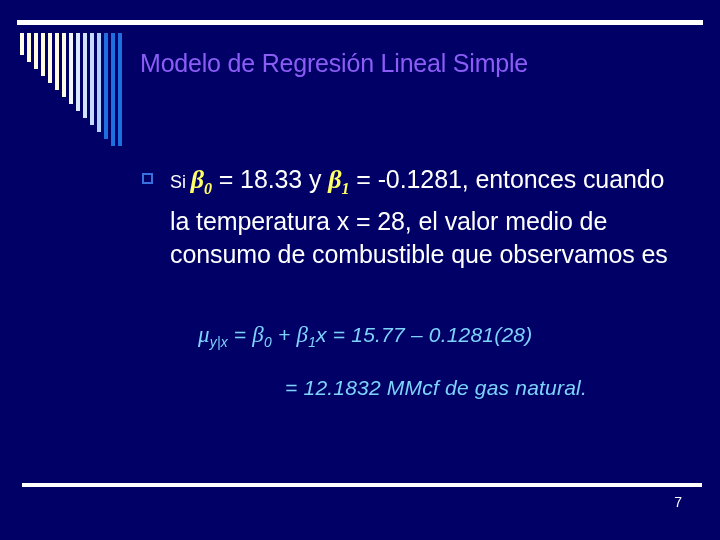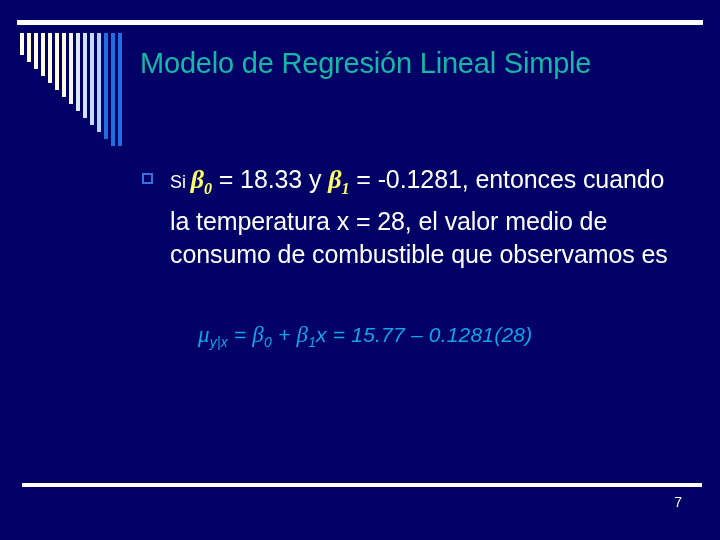--- a/index.html
+++ b/index.html
@@ -46,22 +46,22 @@
     position: absolute;
     top: 0;
   }
 
   
   .title {
     position: absolute;
     left: 140px;
     top: 43px;
     width: 545px;
-    color: #14b8a6;
-    font-size: 29px;
+    color: #8b5cf6;
+    font-size: 25px;
     line-height: 41px;
     font-weight: normal;
     letter-spacing: -0.2px;
   }
 
   
   .body-block {
     position: absolute;
     left: 140px;
     top: 163px;
@@ -99,21 +99,21 @@
   }
   .beta sub {
     font-size: 0.62em;
     font-style: italic;
     font-weight: bold;
   }
 
   
   .formula {
     position: absolute;
-    color: #0ea5e9;
+    color: #7dd3fc;
     font-style: italic;
     font-size: 21px;
     white-space: nowrap;
     letter-spacing: 0.2px;
   }
   .formula-1 {
     left: 198px;
     top: 322px;
   }
   .formula-2 {
@@ -177,18 +177,19 @@
 
   <div class="body-block">
     <div class="bullet-row">
       <span class="bullet-marker"></span>
       <span class="bullet-text"><span class="small">Si </span><span class="beta"><span>β</span><sub>0</sub></span><span> = 18.33 y </span><span class="beta"><span>β</span><sub>1</sub></span><span> = -0.1281, entonces cuando la temperatura x = 28, el valor medio de consumo de combustible que observamos es</span></span>
     </div>
   </div>
 
   <div class="formula formula-1"><span class="gk">μ</span><sub>y|x</sub><span> = </span><span class="gk">β</span><sub>0</sub><span> + </span><span class="gk">β</span><sub>1</sub><span>x</span><span> = 15.77 – 0.1281(28)</span></div>
 
+  <div class="formula formula-2">= 12.1832 MMcf de gas natural.</div>
 
   <div class="bottom-rule"></div>
 
   <div class="page-number">7</div>
 
 </div>
 
 </body></html>

